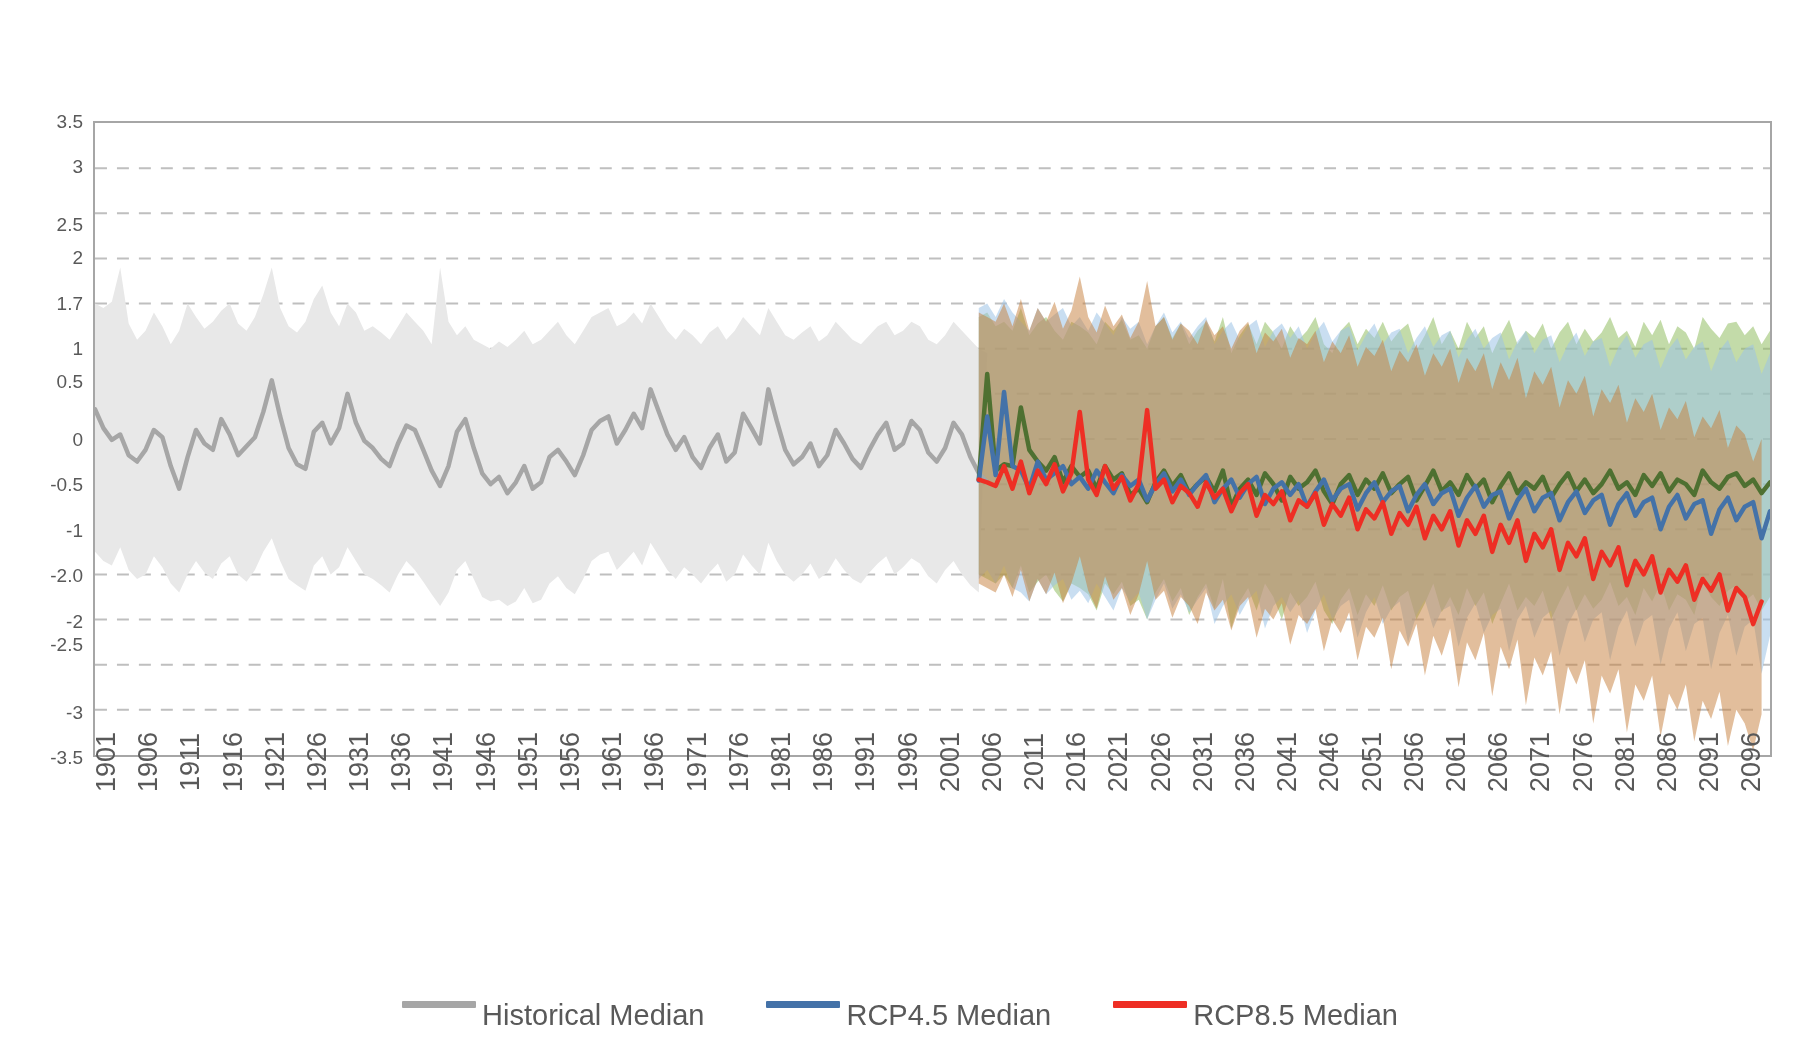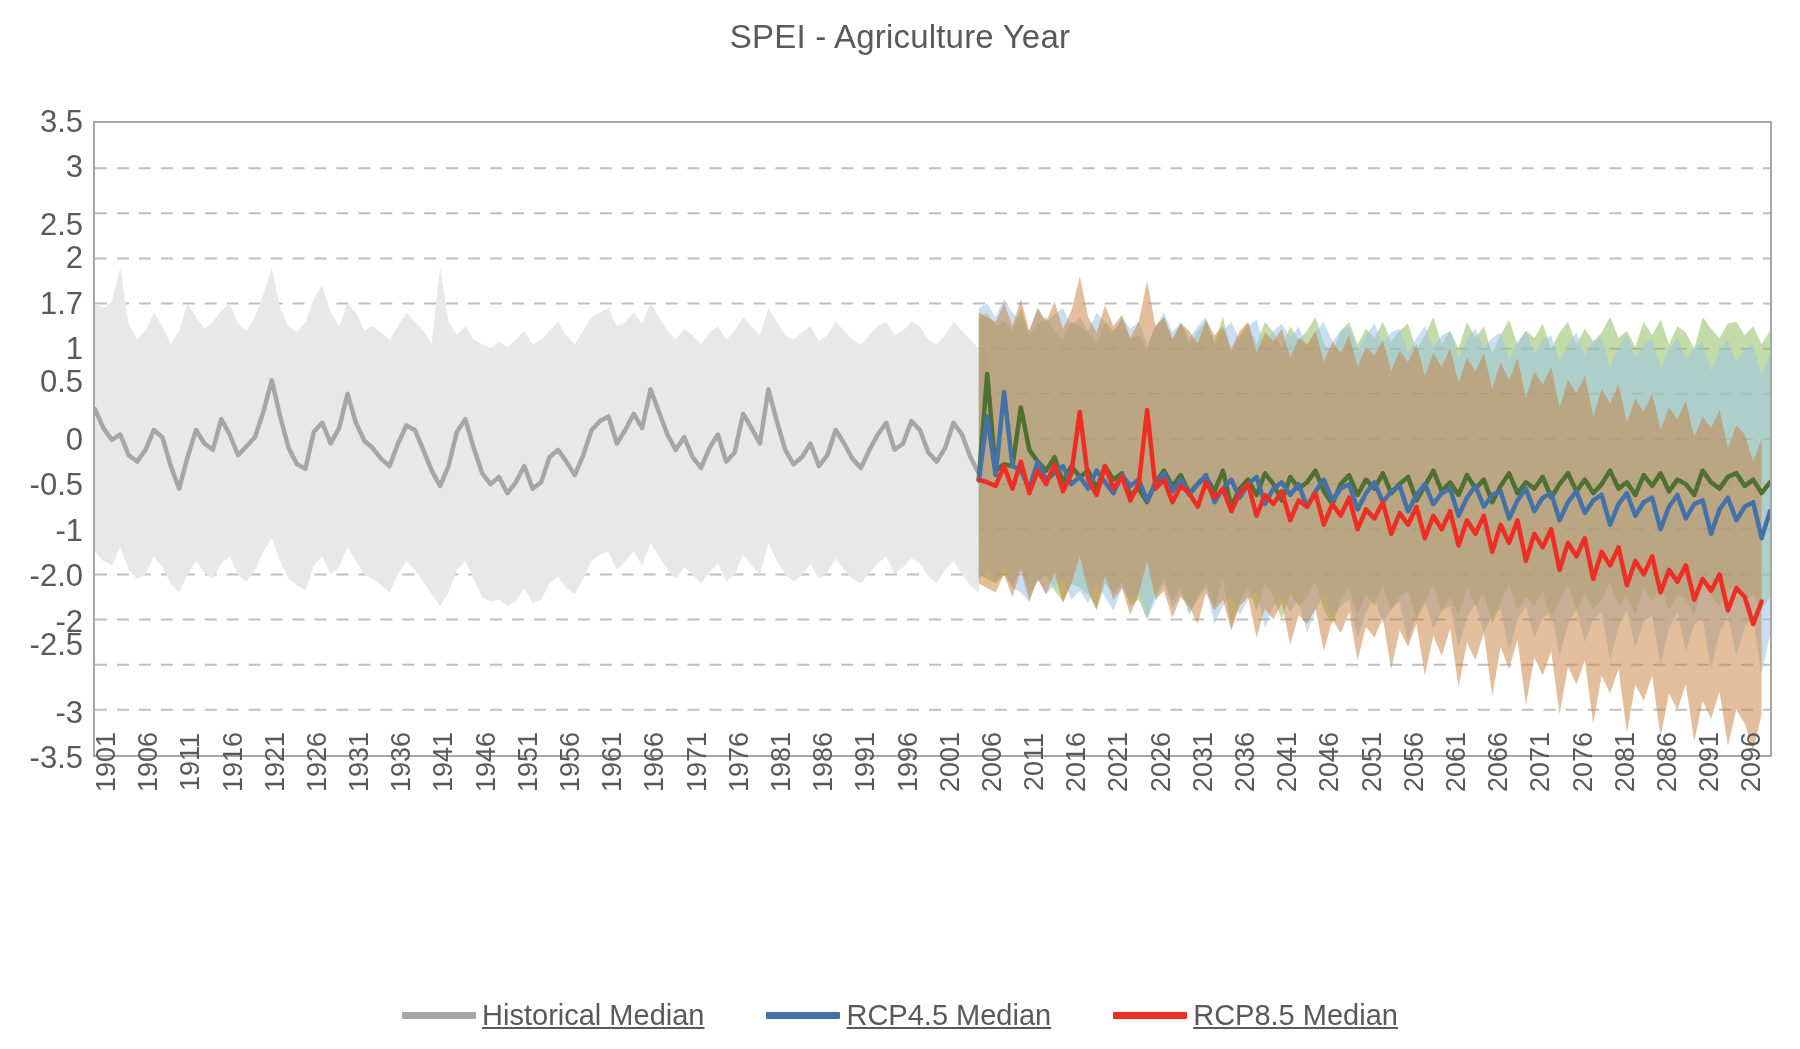--- a/index.html
+++ b/index.html
@@ -43,21 +43,21 @@
   
   #y-axis{
     position:absolute;
     left:0;top:121px;
     width:83px;height:636px;
   }
   .y-tick-label{
     position:absolute;
     right:0;
     transform:translateY(-50%);
-    font-size:31px;
+    font-size:19px;
     color:#595959;
     white-space:nowrap;
     line-height:1;
   }
 
   
   #x-axis{
     position:absolute;
     left:93px;top:762px;
     width:1679px;height:120px;
@@ -78,42 +78,40 @@
     position:absolute;
     left:0;right:0;top:995px;
     height:40px;
     display:flex;
     justify-content:center;
     align-items:center;
     gap:62px;
   }
   .legend-item{
     display:flex;
-    align-items:center;
+    align-items:flex-start;
     gap:6px;
-    text-decoration:underline;
   }
   .legend-swatch{
     display:block;
     width:74px;height:7px;
     border-radius:1px;
   }
   .legend-label{
     font-size:29px;
     color:#595959;
     white-space:nowrap;
     line-height:1;
   }
 </style>
 </head>
 <body>
 
 <div id="chart-root">
 
-  <div id="chart-title">SPEI - Agriculture Year</div>
 
   <div id="y-axis">
       <div class="y-tick-label" style="top: 0px;">3.5</div>
       <div class="y-tick-label" style="top: 45.4286px;">3</div>
       <div class="y-tick-label" style="top: 103px;">2.5</div>
       <div class="y-tick-label" style="top: 136.286px;">2</div>
       <div class="y-tick-label" style="top: 181.714px;">1.7</div>
       <div class="y-tick-label" style="top: 227.143px;">1</div>
       <div class="y-tick-label" style="top: 260px;">0.5</div>
       <div class="y-tick-label" style="top: 318px;">0</div>

